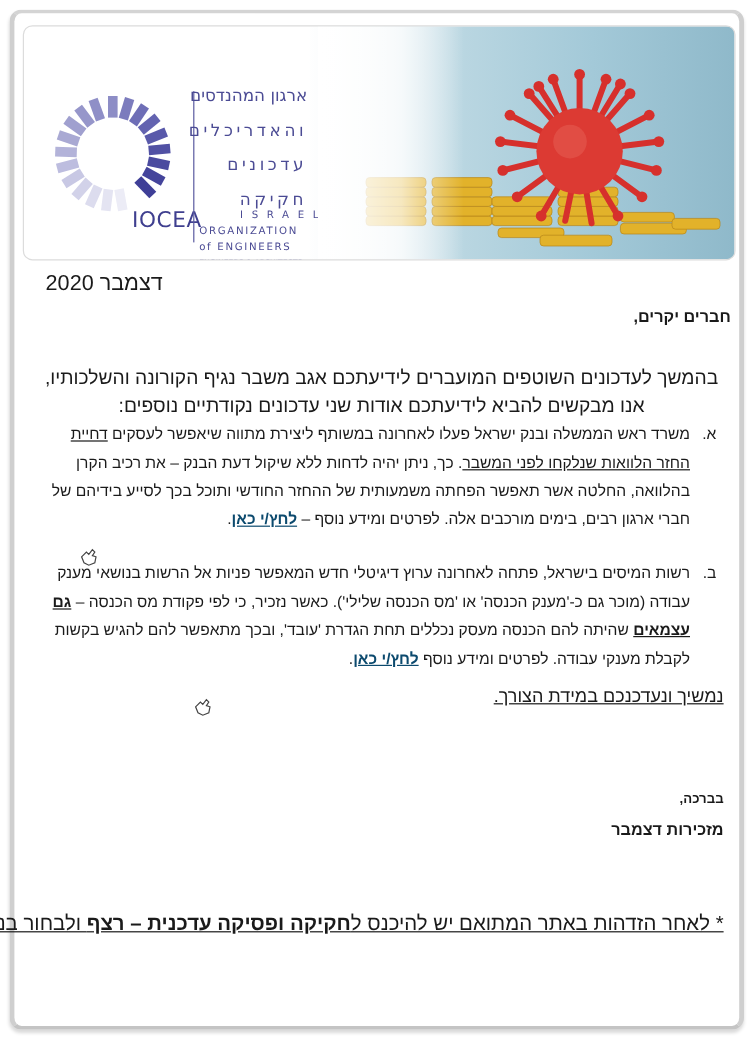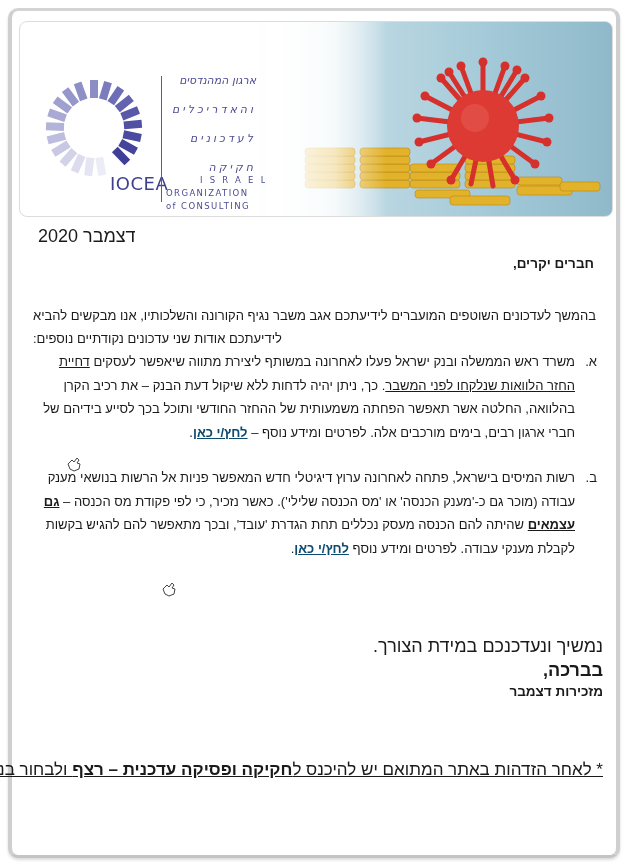--- a/index.html
+++ b/index.html
@@ -19,44 +19,44 @@
             background: linear-gradient(90deg, #ffffff 0%, #ffffff 40%, #e6f0f4 52%, #b9d6e1 62%, #a3c9d8 80%, #8fb9ca 100%); }
 
   
   .logo { position: absolute; left: 24px; top: 50px; width: 205px; height: 132px; }
   .ring { position: absolute; left: 0; top: 6px; width: 100px; height: 100px; }
   .iocea { position: absolute; left: 66px; top: 101px; font-size: 18px; letter-spacing: 0.5px;
            color: #3f3f8f; font-family: "DejaVu Sans", sans-serif; font-weight: normal; }
   .logo-divider { position: absolute; left: 117px; top: 4px; width: 1px; height: 126px; background: #5a5aa0; }
   .logo-text { position: absolute; left: 122px; top: 2px; width: 90px; color: #4b4b94; }
   .logo-text .he { direction: rtl; font-family: "DejaVu Sans", sans-serif;
-                   font-size: 11px; line-height: 13px; letter-spacing: 0px; white-space: nowrap; font-style: italic; }
+                   font-size: 14px; line-height: 13px; letter-spacing: 0px; white-space: nowrap; }
   .logo-text .he.spaced { letter-spacing: 3px; margin-top: 16px; }
   .logo-text .en { font-family: "DejaVu Sans", sans-serif; font-size: 8.5px; line-height: 13px;
                    letter-spacing: 1.4px; white-space: nowrap; }
   .logo-text .en.wide { letter-spacing: 7.2px; margin-left: 34px; }
   .logo-text .en.small { font-size: 6.4px; letter-spacing: 0; }
 
   
   .art { position: absolute; left: 245px; top: 0; width: 347px; height: 194px; }
   .date { position: absolute; left: 38px; top: 226px; font-size: 18px; direction: rtl; }
-  .greeting { position: absolute; right: 36px; top: 256px; font-weight: bold; font-size: 13.5px; direction: rtl; }
-  .intro { position: absolute; right: 27px; top: 304px; width: 570px; direction: rtl; text-align: left;
-           font-size: 13px; line-height: 23px; }
+  .greeting { position: absolute; right: 21px; top: 256px; font-weight: bold; font-size: 13.5px; direction: rtl; }
+  .intro { position: absolute; right: 27px; top: 304px; width: 570px; direction: rtl; text-align: center;
+           font-size: 16px; line-height: 23px; }
   .list { position: absolute; right: 27px; top: 350px; width: 572px; direction: rtl; font-size: 13px; line-height: 23.5px; }
   .item { position: relative; padding-right: 28px; text-align: right; }
   .item .marker { position: absolute; right: 6px; top: 0; }
   .u { text-decoration: underline; }
   .ub { text-decoration: underline; font-weight: bold; }
   a.link { color: #0c4a6e; font-weight: bold; text-decoration: underline; }
   .item1-hand { position: absolute; left: 65px; top: 455px; }
   .item2-hand { position: absolute; left: 160px; top: 580px; }
 
-  .closing { position: absolute; right: 27px; top: 636px; direction: rtl; font-size: 18px; }
-  .sign1 { position: absolute; right: 27px; top: 660px; direction: rtl; font-weight: bold; font-size: 18px; }
+  .closing { position: absolute; right: 27px; top: 572px; direction: rtl; font-size: 15px; text-decoration: underline; }
+  .sign1 { position: absolute; right: 27px; top: 660px; direction: rtl; font-weight: bold; font-size: 11px; }
   .sign2 { position: absolute; right: 27px; top: 684px; direction: rtl; font-weight: bold; font-size: 13.5px; }
   .footnote { position: absolute; right: 27px; top: 760px; direction: rtl; font-size: 17px; white-space: nowrap; text-decoration: underline; }
   .footnote b { font-weight: bold; }
 </style>
 </head>
 <body>
 
 <div class="frame"></div>
 
 <div class="banner">
@@ -83,25 +83,25 @@
         <rect x="-4" y="-48" width="8" height="18" fill="#a0a0cf" transform="rotate(306)"></rect>
         <rect x="-4" y="-48" width="8" height="18" fill="#9696ca" transform="rotate(323)"></rect>
         <rect x="-4" y="-48" width="8" height="18" fill="#8f8fc7" transform="rotate(340)"></rect>
       </g>
     </svg>
     <div class="iocea">IOCEA</div>
     <div class="logo-divider"></div>
     <div class="logo-text">
       <div class="he">ארגון המהנדסים</div>
       <div class="he spaced">והאדריכלים</div>
-      <div class="he spaced">לעדכונים</div>
+      <div class="he spaced">עדכונים</div>
       <div class="he spaced">חקיקה</div>
       <div class="en wide">ISRAEL</div>
       <div class="en">ORGANIZATION</div>
-      <div class="en">of CONSULTING</div>
+      <div class="en">of ENGINEERS</div>
       <div class="en small">ENGINEERS &amp; ARCHITECTS</div>
     </div>
   </div>
 
   <svg class="art" viewBox="0 0 347 194">
 
     <g>
       <g fill="#e2b22a" stroke="#b8871a" stroke-width="0.6">
         <rect x="40" y="158" width="50" height="8" rx="3"></rect>
         <rect x="40" y="150" width="50" height="8" rx="3"></rect>

